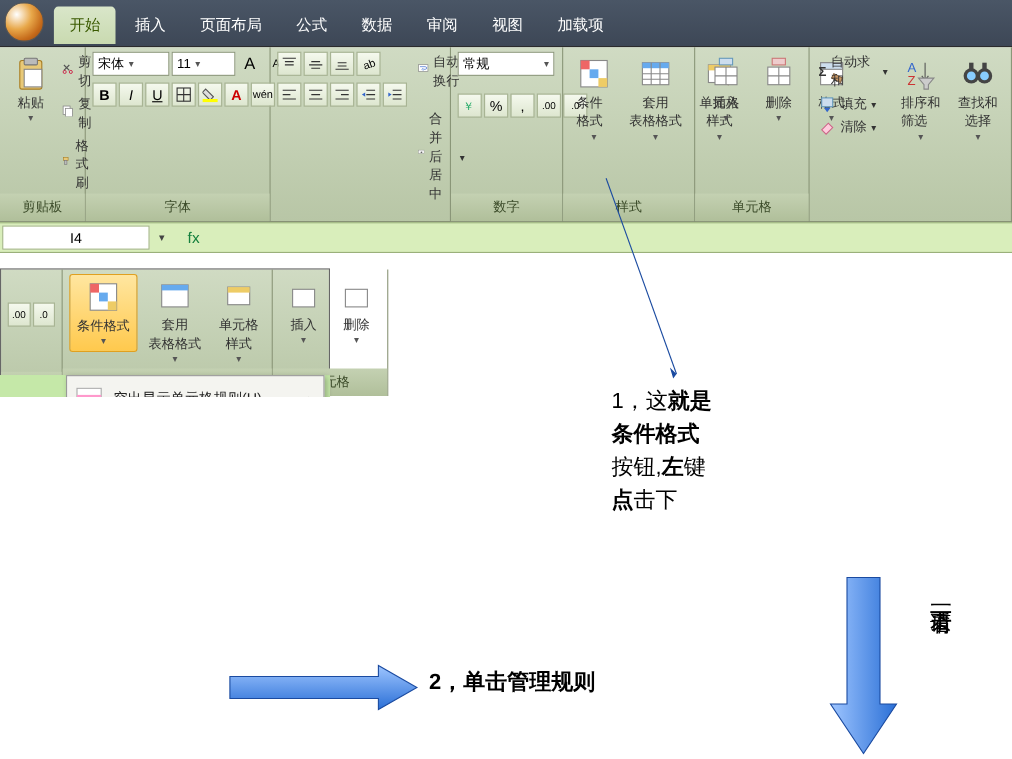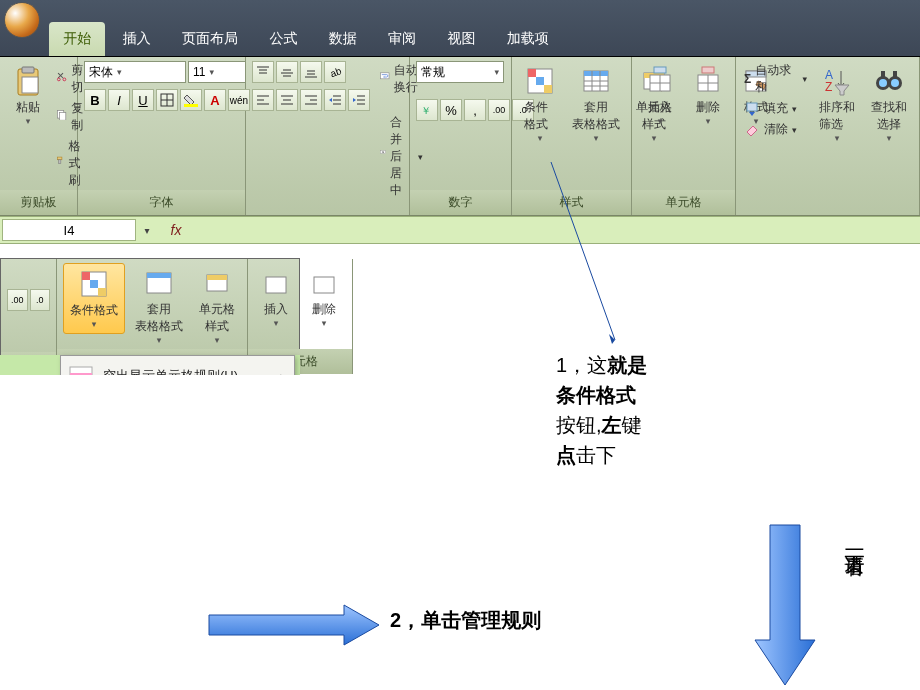--- a/index.html
+++ b/index.html
@@ -2,21 +2,21 @@
 <html><head>
 <meta charset="utf-8">
 <style>
 * { box-sizing: border-box; margin: 0; padding: 0; }
 body { font-family: "Microsoft YaHei", Arial, sans-serif; font-size: 12px; background: #fff; width: 920px; }
 
 
 .ribbon-container { background: linear-gradient(#4a5666, #3d4756); border-bottom: 1px solid #000; }
 .office-btn { display: inline-block; width: 38px; height: 38px; margin: 2px 4px; vertical-align: top; }
 .office-orb { width: 36px; height: 36px; border-radius: 50%; background: radial-gradient(circle at 30% 30%, #fff, #e8a84a 40%, #c56a1a 70%, #8a4510); border: 1px solid #555; }
-.tabs-row { display: inline-block; vertical-align: top; padding-top: 6px; margin-top: 16px; }
+.tabs-row { display: inline-block; vertical-align: top; padding-top: 6px; }
 .tab { display: inline-block; color: #fff; font-size: 14px; padding: 8px 14px; cursor: pointer; }
 .tab.active { background: linear-gradient(#d9e6c9, #c9dab0); color: #3a5a00; border-radius: 4px 4px 0 0; }
 
 .ribbon-body { background: linear-gradient(#d0dbc3, #b8c6a6); display: flex; border-bottom: 1px solid #7a8668; }
 .group { border-right: 1px solid #8a9678; padding: 4px 6px 0 6px; display: flex; flex-direction: column; justify-content: space-between; }
 .group-content { display: flex; align-items: flex-start; gap: 4px; flex: 1; }
 .group-label { text-align: center; font-size: 12px; color: #3a4a28; padding: 4px 0 4px 0; background: linear-gradient(#c4d1b2, #b0bf9a); margin: 0 -6px; }
 
 .vbtn { display: flex; flex-direction: column; align-items: center; justify-content: center; padding: 4px 6px; cursor: pointer; font-size: 12px; color: #333; border-radius: 3px; }
 .vbtn .icon { width: 32px; height: 32px; margin-bottom: 2px; }
@@ -35,21 +35,21 @@
 
 .align-ctrl { display: flex; flex-direction: column; gap: 6px; }
 .num-ctrl { display: flex; flex-direction: column; gap: 16px; }
 
 .sigma { font-weight: bold; }
 
 
 .formula-bar { display: flex; background: #d9eebb; border-top: 1px solid #9ab07a; border-bottom: 1px solid #9ab07a; height: 28px; }
 .name-box { width: 134px; background: #fff; border: 1px solid #a0b480; display: flex; align-items: center; justify-content: center; font-size: 13px; margin: 2px; }
 .name-dd { width: 18px; display: flex; align-items: center; justify-content: center; font-size: 10px; color: #444; }
-.fx-lbl { width: 40px; display: flex; align-items: center; justify-content: center; font-style: italic; font-size: 14px; color: #7f1d1d; }
+.fx-lbl { width: 40px; display: flex; align-items: center; justify-content: center; font-size: 14px; color: #15803d; }
 .fbar-empty { flex: 1; }
 
 
 .crop-ribbon { margin-top: 14px; width: 300px; border: 1px solid #666; background: linear-gradient(#d0dbc3,#b8c6a6); }
 .crop-body { display: flex; }
 .crop-body .group { flex-shrink: 0; }
 .highlighted { background: linear-gradient(#ffe6a0,#ffc94d); border: 1px solid #e0a020; }
 
 .dropdown { position: relative; left: 60px; width: 235px; background: #f4f4f0; border: 1px solid #999; box-shadow: 2px 2px 5px rgba(0,0,0,0.25); }
 .dd-item { display: flex; align-items: center; padding: 10px 8px; font-size: 13px; color: #222; border-bottom: 1px solid #e3e3dd; cursor: pointer; position: relative; }
@@ -138,21 +138,21 @@
         </div>
       </div>
     </div>
     <div class="group-label">剪贴板</div>
   </div>
 
   <div class="group" style="width:168px">
     <div class="group-content">
       <div class="font-ctrl">
         <div class="font-row">
-          <div class="combo" style="width:102px">
+          <div class="combo" style="width:70px">
               <span>宋体</span>
               <span class="dd">▾</span>
             </div>
           <div class="combo" style="width:58px">
               <span>11</span>
               <span class="dd">▾</span>
             </div>
           <div class="tbtn plain" style="font-size:15px">A</div>
           <div class="tbtn plain" style="font-size:10px">A</div>
         </div>

